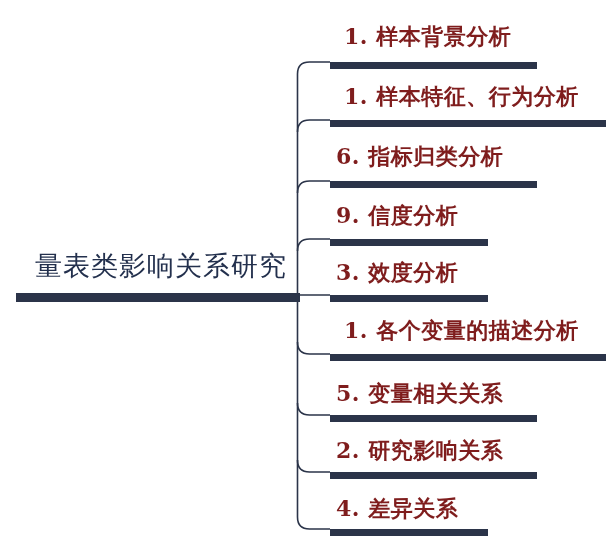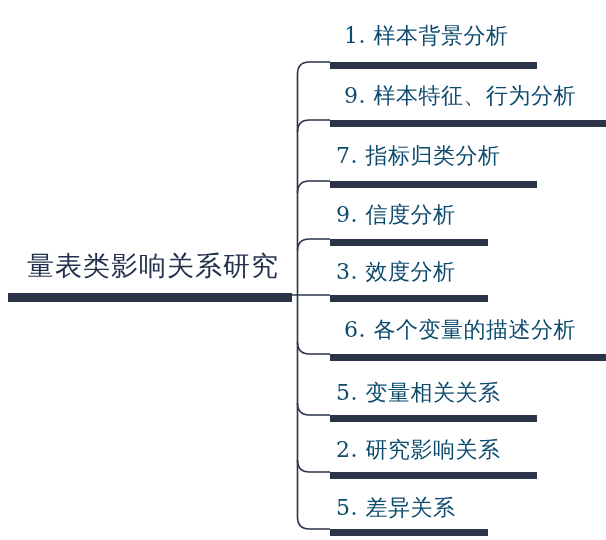--- a/index.html
+++ b/index.html
@@ -12,21 +12,21 @@
     width: 606px;
     height: 540px;
     background: #ffffff;
     overflow: hidden;
     font-family: "DejaVu Serif", "Liberation Serif", serif;
   }
 
   
   .root-node {
     position: absolute;
-    left: 8px;
+    left: 16px;
     top: 243px;
     width: 290px;
     height: 58px;
   }
   .root-label {
     position: absolute;
     left: 0px;
     top: 0px;
     width: 290px;
     font-size: 27px;
@@ -50,23 +50,23 @@
   .branch-item {
     position: absolute;
   }
   .branch-label {
     position: absolute;
     left: 0px;
     top: 0px;
     font-size: 22px;
     line-height: 36px;
     letter-spacing: 0.5px;
-    color: #0c4a6e;
+    color: #7f1d1d;
     white-space: nowrap;
-    font-weight: 400;
+    font-weight: 700;
   }
   .branch-underline {
     position: absolute;
     left: 0px;
     height: 7px;
     background: #2b3449;
   }
 
   
   #connectors {
@@ -112,52 +112,52 @@
     <div class="root-label">量表类影响关系研究</div>
     <div class="root-underline"></div>
   </div>
 
   <div class="branch-item" style="left:344px; top:18px;">
     <div class="branch-label">1. 样本背景分析</div>
     <div class="branch-underline" style="left:-14px; top:44px; width:207px;"></div>
   </div>
 
   <div class="branch-item" style="left:344px; top:78px;">
-    <div class="branch-label">9. 样本特征、行为分析</div>
+    <div class="branch-label">1. 样本特征、行为分析</div>
     <div class="branch-underline" style="left:-14px; top:42px; width:276px;"></div>
   </div>
 
   <div class="branch-item" style="left:336px; top:138px;">
-    <div class="branch-label">7. 指标归类分析</div>
+    <div class="branch-label">6. 指标归类分析</div>
     <div class="branch-underline" style="left:-6px; top:43px; width:207px;"></div>
   </div>
 
   <div class="branch-item" style="left:336px; top:197px;">
     <div class="branch-label">9. 信度分析</div>
     <div class="branch-underline" style="left:-6px; top:42px; width:158px;"></div>
   </div>
 
   <div class="branch-item" style="left:336px; top:254px;">
     <div class="branch-label">3. 效度分析</div>
     <div class="branch-underline" style="left:-6px; top:41px; width:158px;"></div>
   </div>
 
   <div class="branch-item" style="left:344px; top:312px;">
-    <div class="branch-label">6. 各个变量的描述分析</div>
+    <div class="branch-label">1. 各个变量的描述分析</div>
     <div class="branch-underline" style="left:-14px; top:42px; width:276px;"></div>
   </div>
 
   <div class="branch-item" style="left:336px; top:375px;">
     <div class="branch-label">5. 变量相关关系</div>
     <div class="branch-underline" style="left:-6px; top:40px; width:207px;"></div>
   </div>
 
   <div class="branch-item" style="left:336px; top:432px;">
     <div class="branch-label">2. 研究影响关系</div>
     <div class="branch-underline" style="left:-6px; top:40px; width:207px;"></div>
   </div>
 
   <div class="branch-item" style="left:336px; top:490px;">
-    <div class="branch-label">5. 差异关系</div>
+    <div class="branch-label">4. 差异关系</div>
     <div class="branch-underline" style="left:-6px; top:39px; width:158px;"></div>
   </div>
 
 </div>
 
 </body></html>

